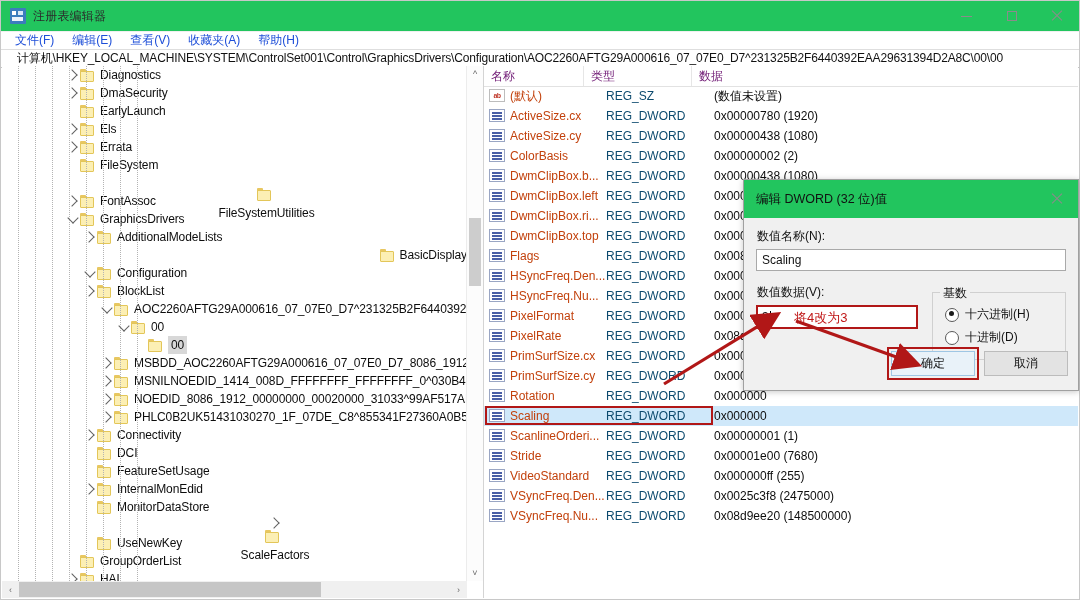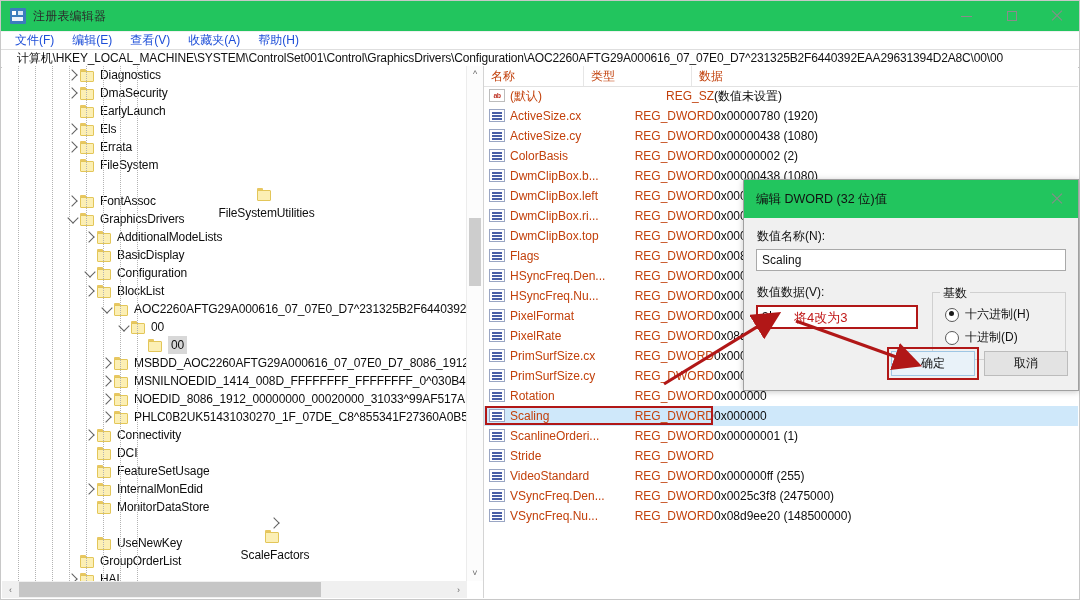--- a/index.html
+++ b/index.html
@@ -61,32 +61,32 @@
   .vscroll .arrow{height:16px;display:flex;align-items:center;justify-content:center;color:#666;font-size:9px;}
   .vscroll .thumb{position:absolute;left:2px;right:2px;background:#cdcdcd;border-radius:0;}
   .vscroll .down{position:absolute;bottom:0;left:0;right:0;}
   .hscroll{position:absolute;left:0;right:16px;bottom:0;height:17px;background:#f0f0f0;display:flex;align-items:center;}
   .hscroll .arrow{width:17px;height:17px;display:flex;align-items:center;justify-content:center;color:#666;font-size:9px;}
   .hscroll .track{position:relative;flex:1 1 auto;height:17px;}
   .hscroll .thumb{position:absolute;top:1px;bottom:1px;left:0;width:70%;background:#c6c6c6;}
 
   
   .list-header{height:20px;display:flex;border-bottom:1px solid #e2e2e2;background:#fff;}
-  .lh{display:flex;align-items:center;padding-left:7px;font-size:12px;color:#c2410c;border-right:1px solid #e6e6e6;box-sizing:border-box;}
+  .lh{display:flex;align-items:center;padding-left:7px;font-size:12px;color:#701a75;border-right:1px solid #e6e6e6;box-sizing:border-box;}
   .lh.c1{width:100px;}
   .lh.c2{width:108px;}
   .lh.c3{flex:1 1 auto;border-right:none;}
   .rows{position:absolute;left:0;right:0;top:20px;bottom:0;overflow:hidden;}
   .row{height:20px;display:flex;align-items:center;position:relative;}
   .row .vicon{width:16px;height:14px;margin:0 5px 0 5px;flex:0 0 16px;position:relative;}
   .ico-ab{border:1px solid #bdbdbd;background:#fff;font-size:7px;color:#c0392b;display:flex;align-items:center;justify-content:center;font-weight:bold;height:13px;box-sizing:border-box;letter-spacing:-0.5px;}
   .ico-bin{border:1px solid #9aa6c4;background:#fff;height:13px;box-sizing:border-box;display:flex;flex-direction:column;justify-content:center;padding:1px;gap:1px;}
   .ico-bin i{display:block;height:2px;background:#4a5fa5;margin:0 1px;}
   .row .c-name{width:96px;flex:0 0 96px;font-size:12px;color:#c2410c;white-space:nowrap;overflow:hidden;}
-  .row .c-type{width:108px;flex:0 0 108px;font-size:12px;color:#c2410c;white-space:nowrap;text-align:right;}
+  .row .c-type{width:108px;flex:0 0 108px;font-size:12px;color:#0c4a6e;white-space:nowrap;}
   .row .c-data{flex:1 1 auto;font-size:12px;color:#0d0d0d;white-space:nowrap;overflow:hidden;}
   .row.selected{background:#cfe8fa;}
   .row.selected .sel-box{position:absolute;left:1px;top:0;width:228px;height:19px;border:2px solid #b11717;box-sizing:border-box;}
 
   
   .dialog{position:absolute;left:742px;top:178px;width:336px;height:212px;background:#f0f0f0;border:1px solid #a0a0a0;box-shadow:0 1px 6px rgba(0,0,0,.22);box-sizing:border-box;}
   .dlg-title{height:38px;display:flex;align-items:center;background:#22c55e;}
   .dlg-title .t{font-size:12.5px;color:#111;padding-left:12px;}
   .dlg-title .x{margin-left:auto;width:42px;height:30px;display:flex;align-items:center;justify-content:center;color:#555;}
   .dlg-body{padding:6px 12px 0 12px;}
@@ -241,21 +241,21 @@
           <div class="tnode" style="padding-left: 81px;">
             <span class="twist">
               <span class="chev closed"></span>
             </span>
             <span class="folder">
               <span class="tab"></span>
               <span class="body"></span>
             </span>
             <span class="tlabel">AdditionalModeLists</span>
           </div>
-          <div class="tnode" style="padding-left: 81px;">
+          <div class="tnode" style="padding-left: 81px; justify-content: flex-end;">
             <span class="twist"></span>
             <span class="folder">
               <span class="tab"></span>
               <span class="body"></span>
             </span>
             <span class="tlabel">BasicDisplay</span>
           </div>
           <div class="tnode" style="padding-left: 81px;">
             <span class="twist">
               <span class="chev open"></span>
@@ -674,20 +674,21 @@
           <div class="row">
             <span class="vicon">
               <span class="ico-bin">
                 <i></i>
                 <i></i>
                 <i></i>
               </span>
             </span>
             <span class="c-name">Stride</span>
             <span class="c-type">REG_DWORD</span>
+            <span class="c-data">0x00001e00 (7680)</span>
           </div>
           <div class="row">
             <span class="vicon">
               <span class="ico-bin">
                 <i></i>
                 <i></i>
                 <i></i>
               </span>
             </span>
             <span class="c-name">VideoStandard</span>

